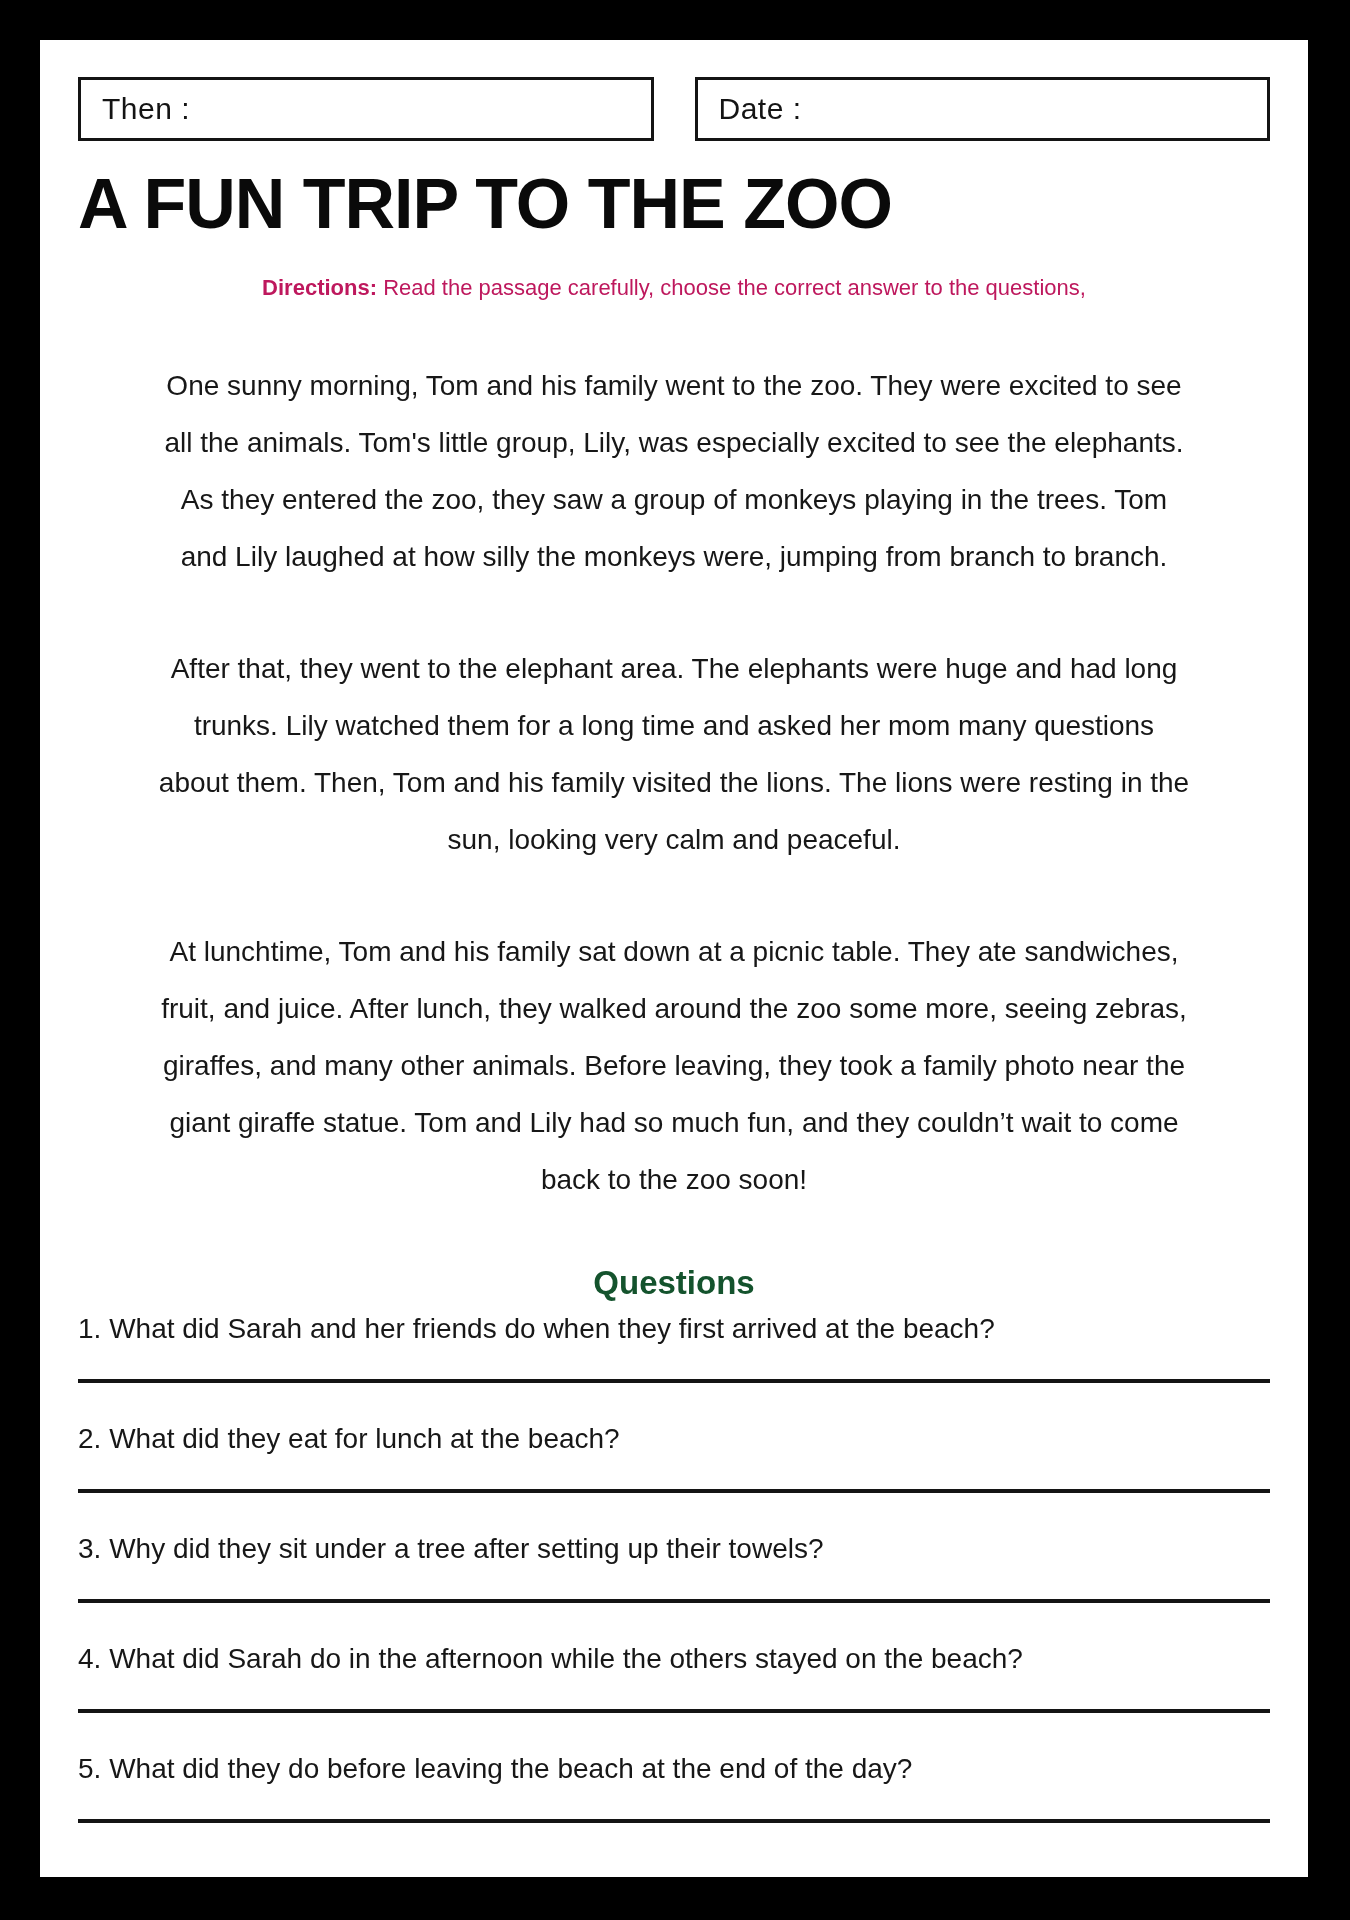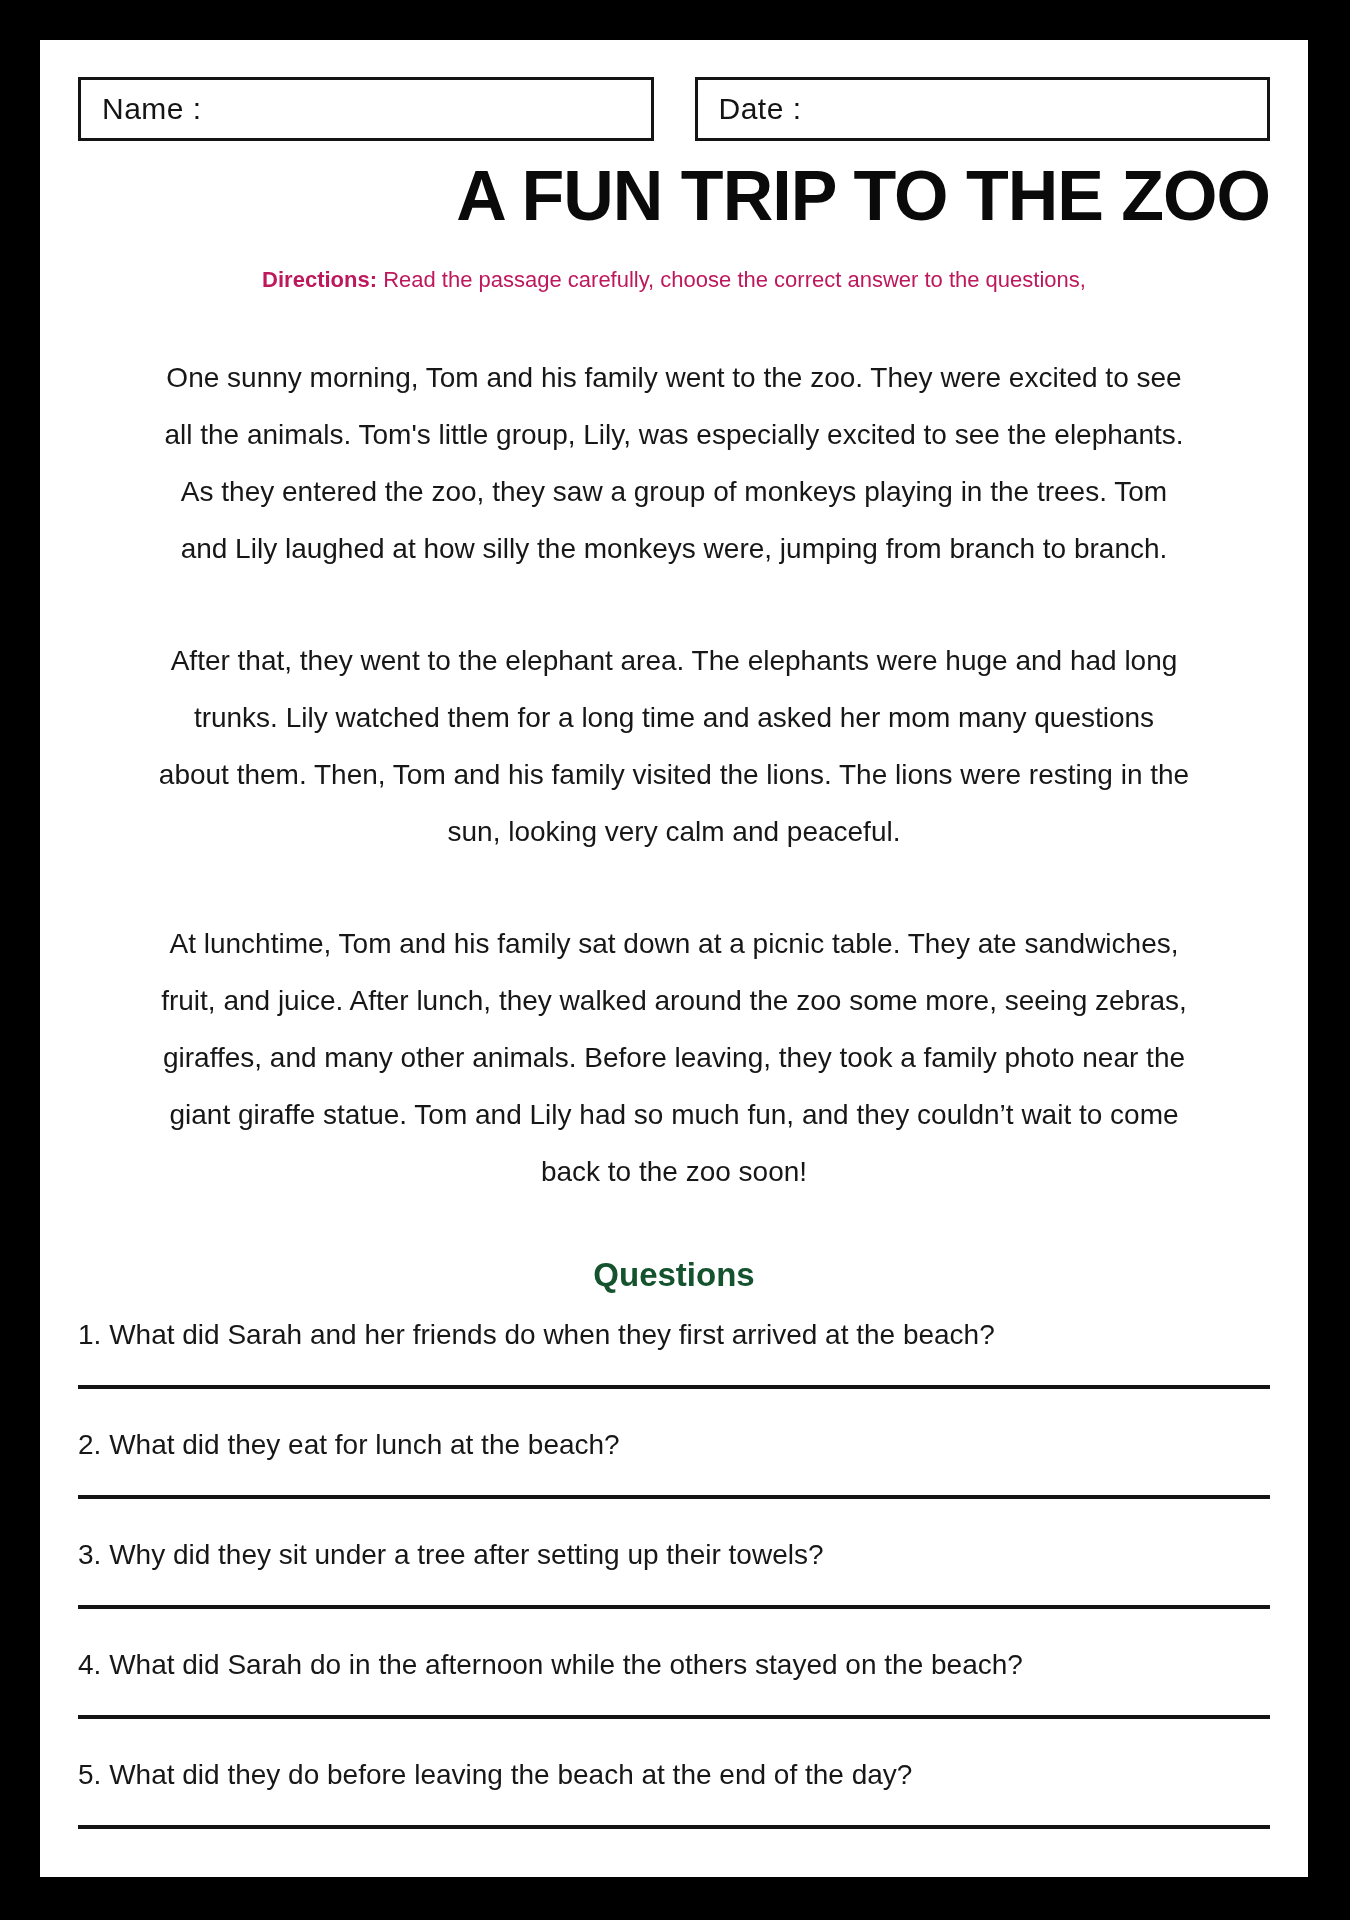--- a/index.html
+++ b/index.html
@@ -29,22 +29,22 @@
     height: 64px;
     border: 3px solid #141414;
     display: flex;
     align-items: center;
     padding-left: 21px;
     background: #ffffff;
   }
   .field-label { font-size: 30px; letter-spacing: 0.5px; }
   
   .title {
-    margin-top: 18px;
-    text-align: right;
+    margin-top: 26px;
+    text-align: left;
     font-size: 70px;
     font-weight: bold;
     letter-spacing: -1px;
     color: #0a0a0a;
     line-height: 74px;
     white-space: nowrap;
   }
   
   .directions {
     margin-top: 32px;
@@ -66,21 +66,21 @@
   .p-line { display: block; white-space: nowrap; text-align: center; }
   
   .questions-heading {
     margin-top: 24px;
     text-align: center;
     font-size: 33px;
     font-weight: bold;
     line-height: 40px;
     color: #14532d;
   }
-  .questions-list { margin-top: 18px; }
+  .questions-list { margin-top: 4px; }
   .question { margin-bottom: 34px; }
   .q-text {
     font-size: 28px;
     line-height: 44px;
     white-space: nowrap;
     color: #171717;
   }
   .answer-line {
     margin-top: 28px;
     height: 0;
@@ -88,21 +88,21 @@
     width: 100%;
   }
 </style>
 </head>
 <body>
 
 <div class="paper">
 
   <div class="header-row">
     <div class="field-box">
-      <span class="field-label">Name :</span>
+      <span class="field-label">Then :</span>
     </div>
     <div class="field-box">
       <span class="field-label">Date :</span>
     </div>
   </div>
 
   <h1 class="title">A FUN TRIP TO THE ZOO</h1>
 
   <p class="directions">
     <span class="dir-line"><strong>Directions:</strong><span> Read the passage carefully, choose the correct answer to the questions,</span></span>

